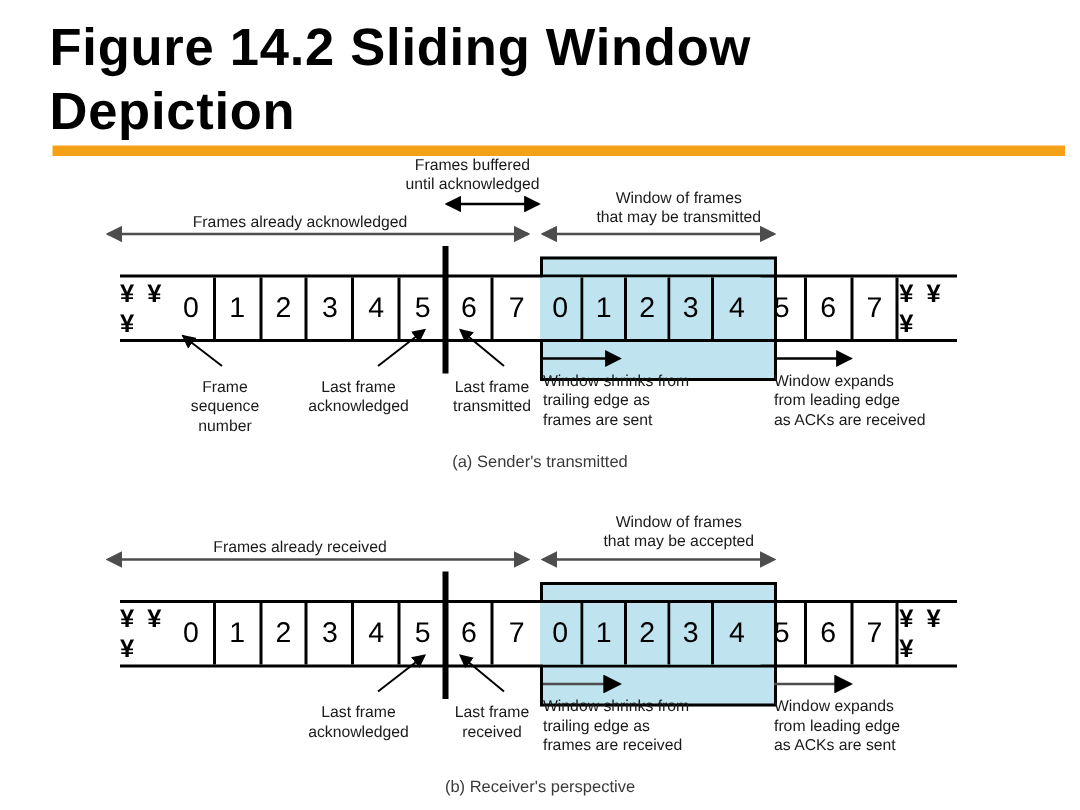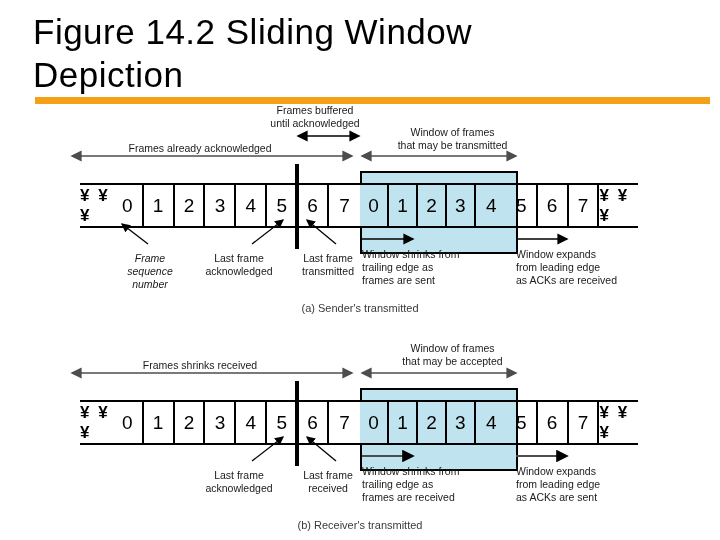--- a/index.html
+++ b/index.html
@@ -15,21 +15,21 @@
     font-family: "Liberation Sans", sans-serif;
   }
 
   
   #slide-title {
     position: absolute;
     left: 33px;
     top: 10px;
     width: 660px;
     font-family: "Liberation Sans", sans-serif;
-    font-weight: normal;
+    font-weight: bold;
     font-size: 35px;
     line-height: 43px;
     letter-spacing: 0.5px;
     color: #000000;
     white-space: pre-line;
   }
   #title-rule {
     position: absolute;
     left: 35px;
     top: 97px;
@@ -160,21 +160,21 @@
       <div class="cell blue" style="width:30px;">3</div>
       <div class="cell blue noborder" style="width:32px;">4</div>
       <div class="cell" style="width:32px;">5</div>
       <div class="cell" style="width:32px;">6</div>
       <div class="cell" style="width:32px;">7</div>
       <div class="cell ellip last" style="width:40px;">¥ ¥ ¥</div>
     </div>
 
     <div class="marker-bar" style="left:295px; top:60px; height:85px;"></div>
 
-    <div class="lbl c" style="left:110px; top:148px; width:80px;font-style:italic;">Frame
+    <div class="lbl c" style="left:110px; top:148px; width:80px;">Frame
 sequence
 number</div>
 
     <div class="lbl c" style="left:196px; top:148px; width:86px;">Last frame
 acknowledged</div>
 
     <div class="lbl c" style="left:288px; top:148px; width:80px;">Last frame
 transmitted</div>
 
     <div class="lbl l" style="left:362px; top:144px; width:150px;">Window shrinks from
@@ -186,21 +186,21 @@
 as ACKs are received</div>
 
     <div class="caption" style="left:260px; top:198px; width:200px;">(a) Sender's transmitted</div>
   </div>
 
   <div>
 
     <div class="lbl c" style="left:380px; top:238px; width:145px;">Window of frames
 that may be accepted</div>
 
-    <div class="lbl c" style="left:110px; top:255px; width:180px;">Frames shrinks received</div>
+    <div class="lbl c" style="left:110px; top:255px; width:180px;">Frames already received</div>
 
     <div class="window-box" style="left:360px; top:284px; width:158px; height:83px;"></div>
 
     <div class="strip" style="left:80px; top:296px; width:558px;">
       <div class="cell ellip" style="width:34px;">¥ ¥ ¥</div>
       <div class="cell" style="width:32px;">0</div>
       <div class="cell" style="width:32px;">1</div>
       <div class="cell" style="width:32px;">2</div>
       <div class="cell" style="width:32px;">3</div>
       <div class="cell" style="width:32px;">4</div>
@@ -227,21 +227,21 @@
 received</div>
 
     <div class="lbl l" style="left:362px; top:361px; width:150px;">Window shrinks from
 trailing edge as
 frames are received</div>
 
     <div class="lbl l" style="left:516px; top:361px; width:150px;">Window expands
 from leading edge
 as ACKs are sent</div>
 
-    <div class="caption" style="left:260px; top:415px; width:200px;">(b) Receiver's transmitted</div>
+    <div class="caption" style="left:260px; top:415px; width:200px;">(b) Receiver's perspective</div>
   </div>
 
   <svg id="vec" viewBox="0 0 720 436">
     <defs>
       <marker id="ahGray" markerWidth="7" markerHeight="7" refX="6" refY="3.5" orient="auto" markerUnits="strokeWidth">
         <path d="M0,0 L7,3.5 L0,7 z" fill="#4d4d4d"></path>
       </marker>
       <marker id="ahGrayS" markerWidth="7" markerHeight="7" refX="1" refY="3.5" orient="auto" markerUnits="strokeWidth">
         <path d="M7,0 L0,3.5 L7,7 z" fill="#4d4d4d"></path>
       </marker>

